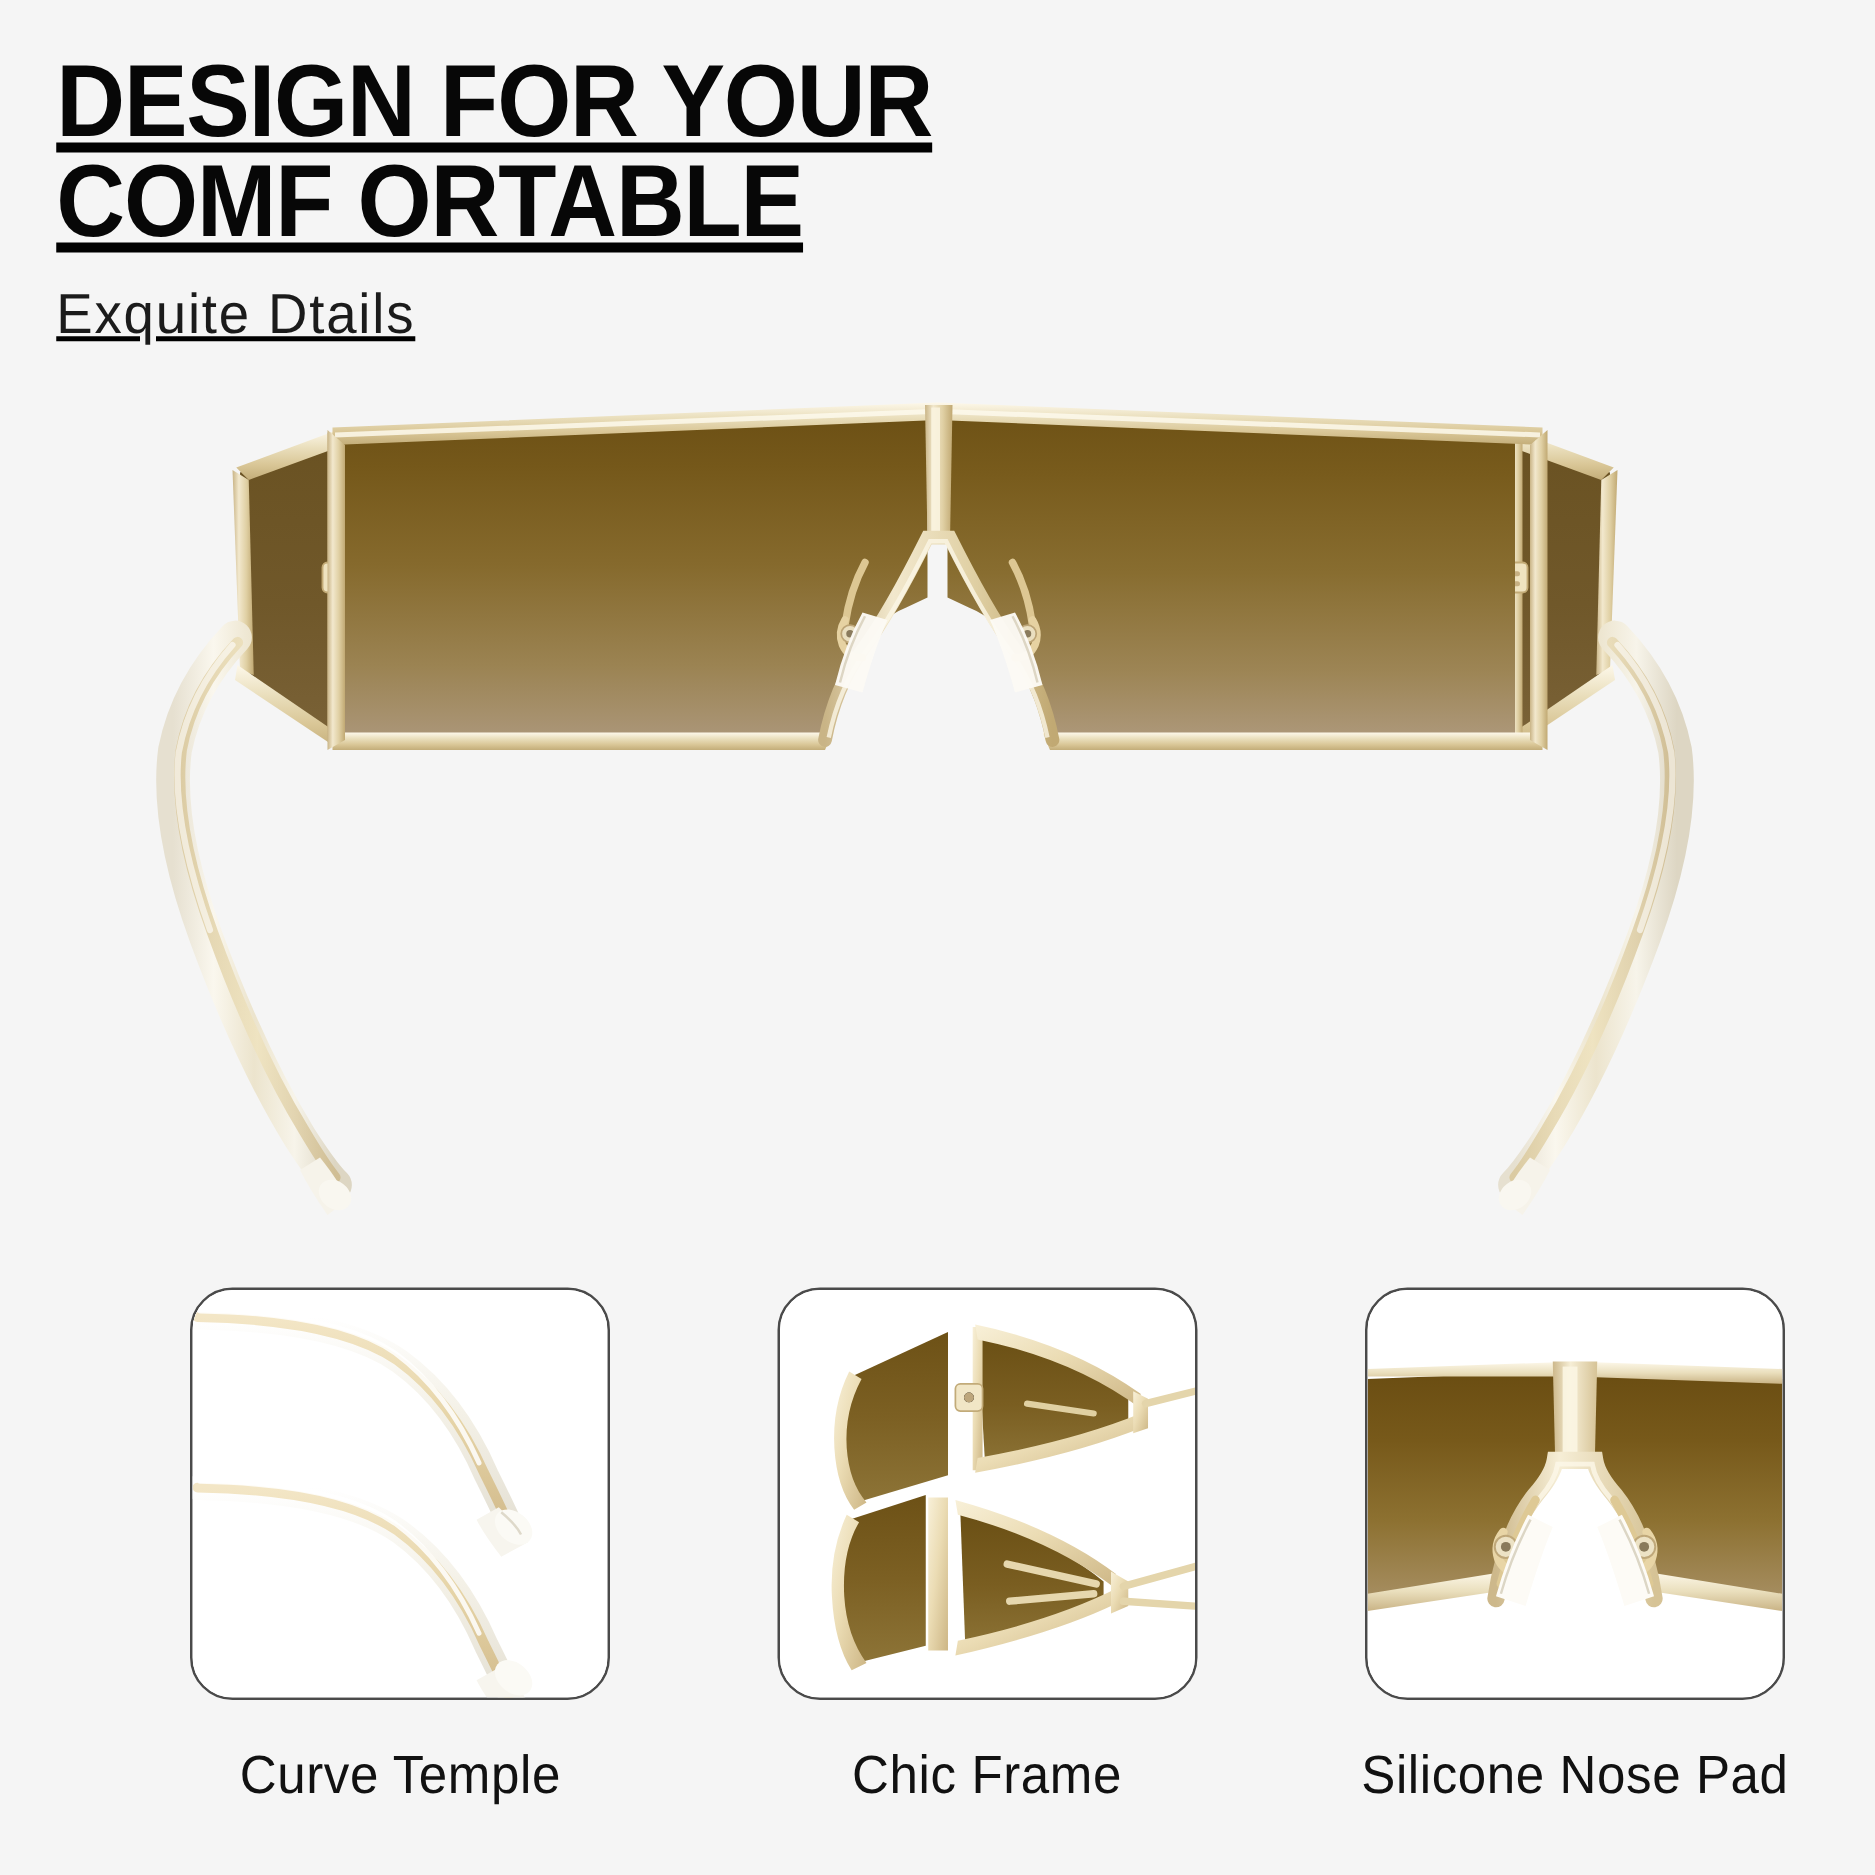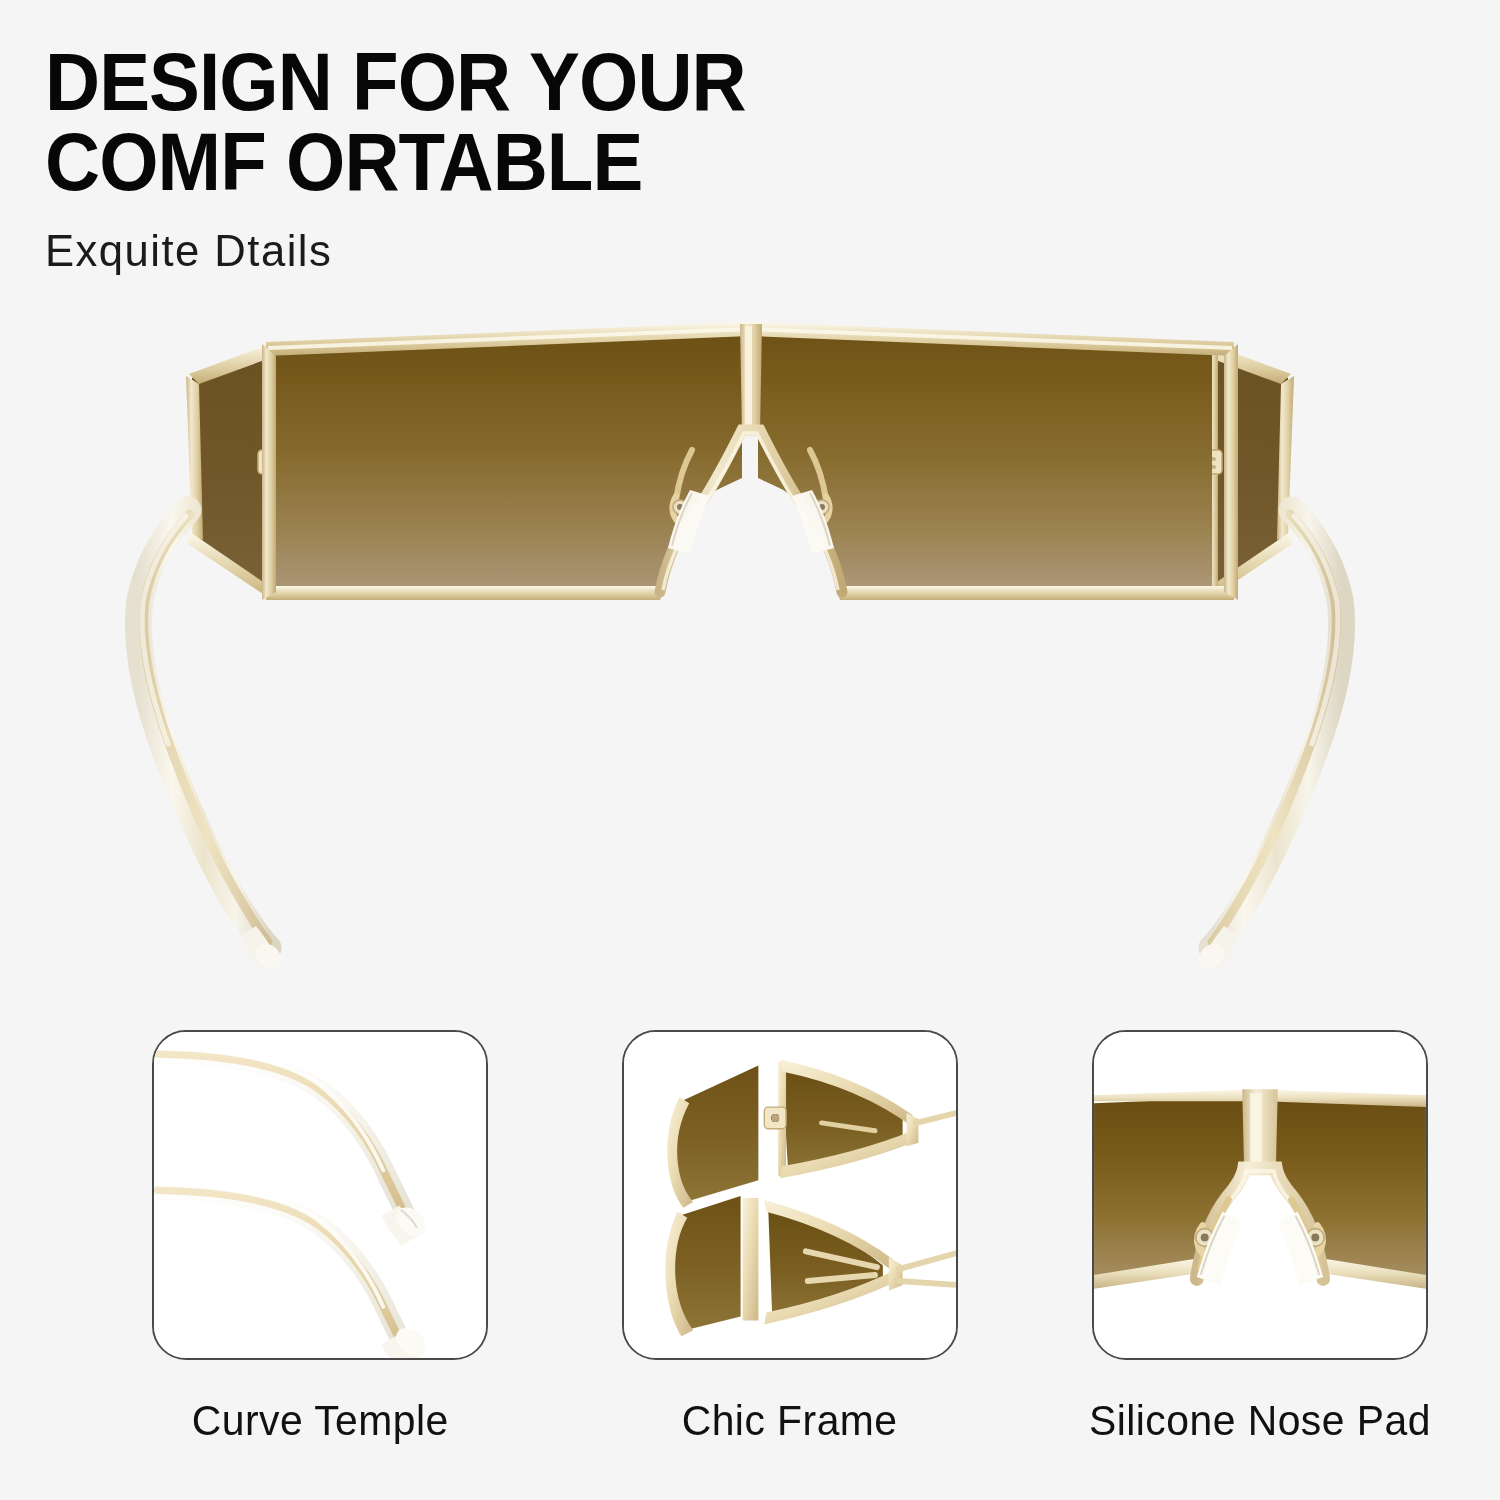--- a/index.html
+++ b/index.html
@@ -20,20 +20,21 @@
     inset: 0;
     background: #f5f5f5;
   }
 
   
   .header {
     position: absolute;
     left: 45px;
     top: 42px;
     width: 1000px;
+    text-decoration: underline;
   }
   .headline {
     font-family: "Liberation Sans Narrow", "Liberation Sans", sans-serif;
     font-weight: bold;
     font-size: 82px;
     line-height: 0.98;
     letter-spacing: -1px;
     color: #070707;
     margin: 0;
     transform: scaleX(0.93);

